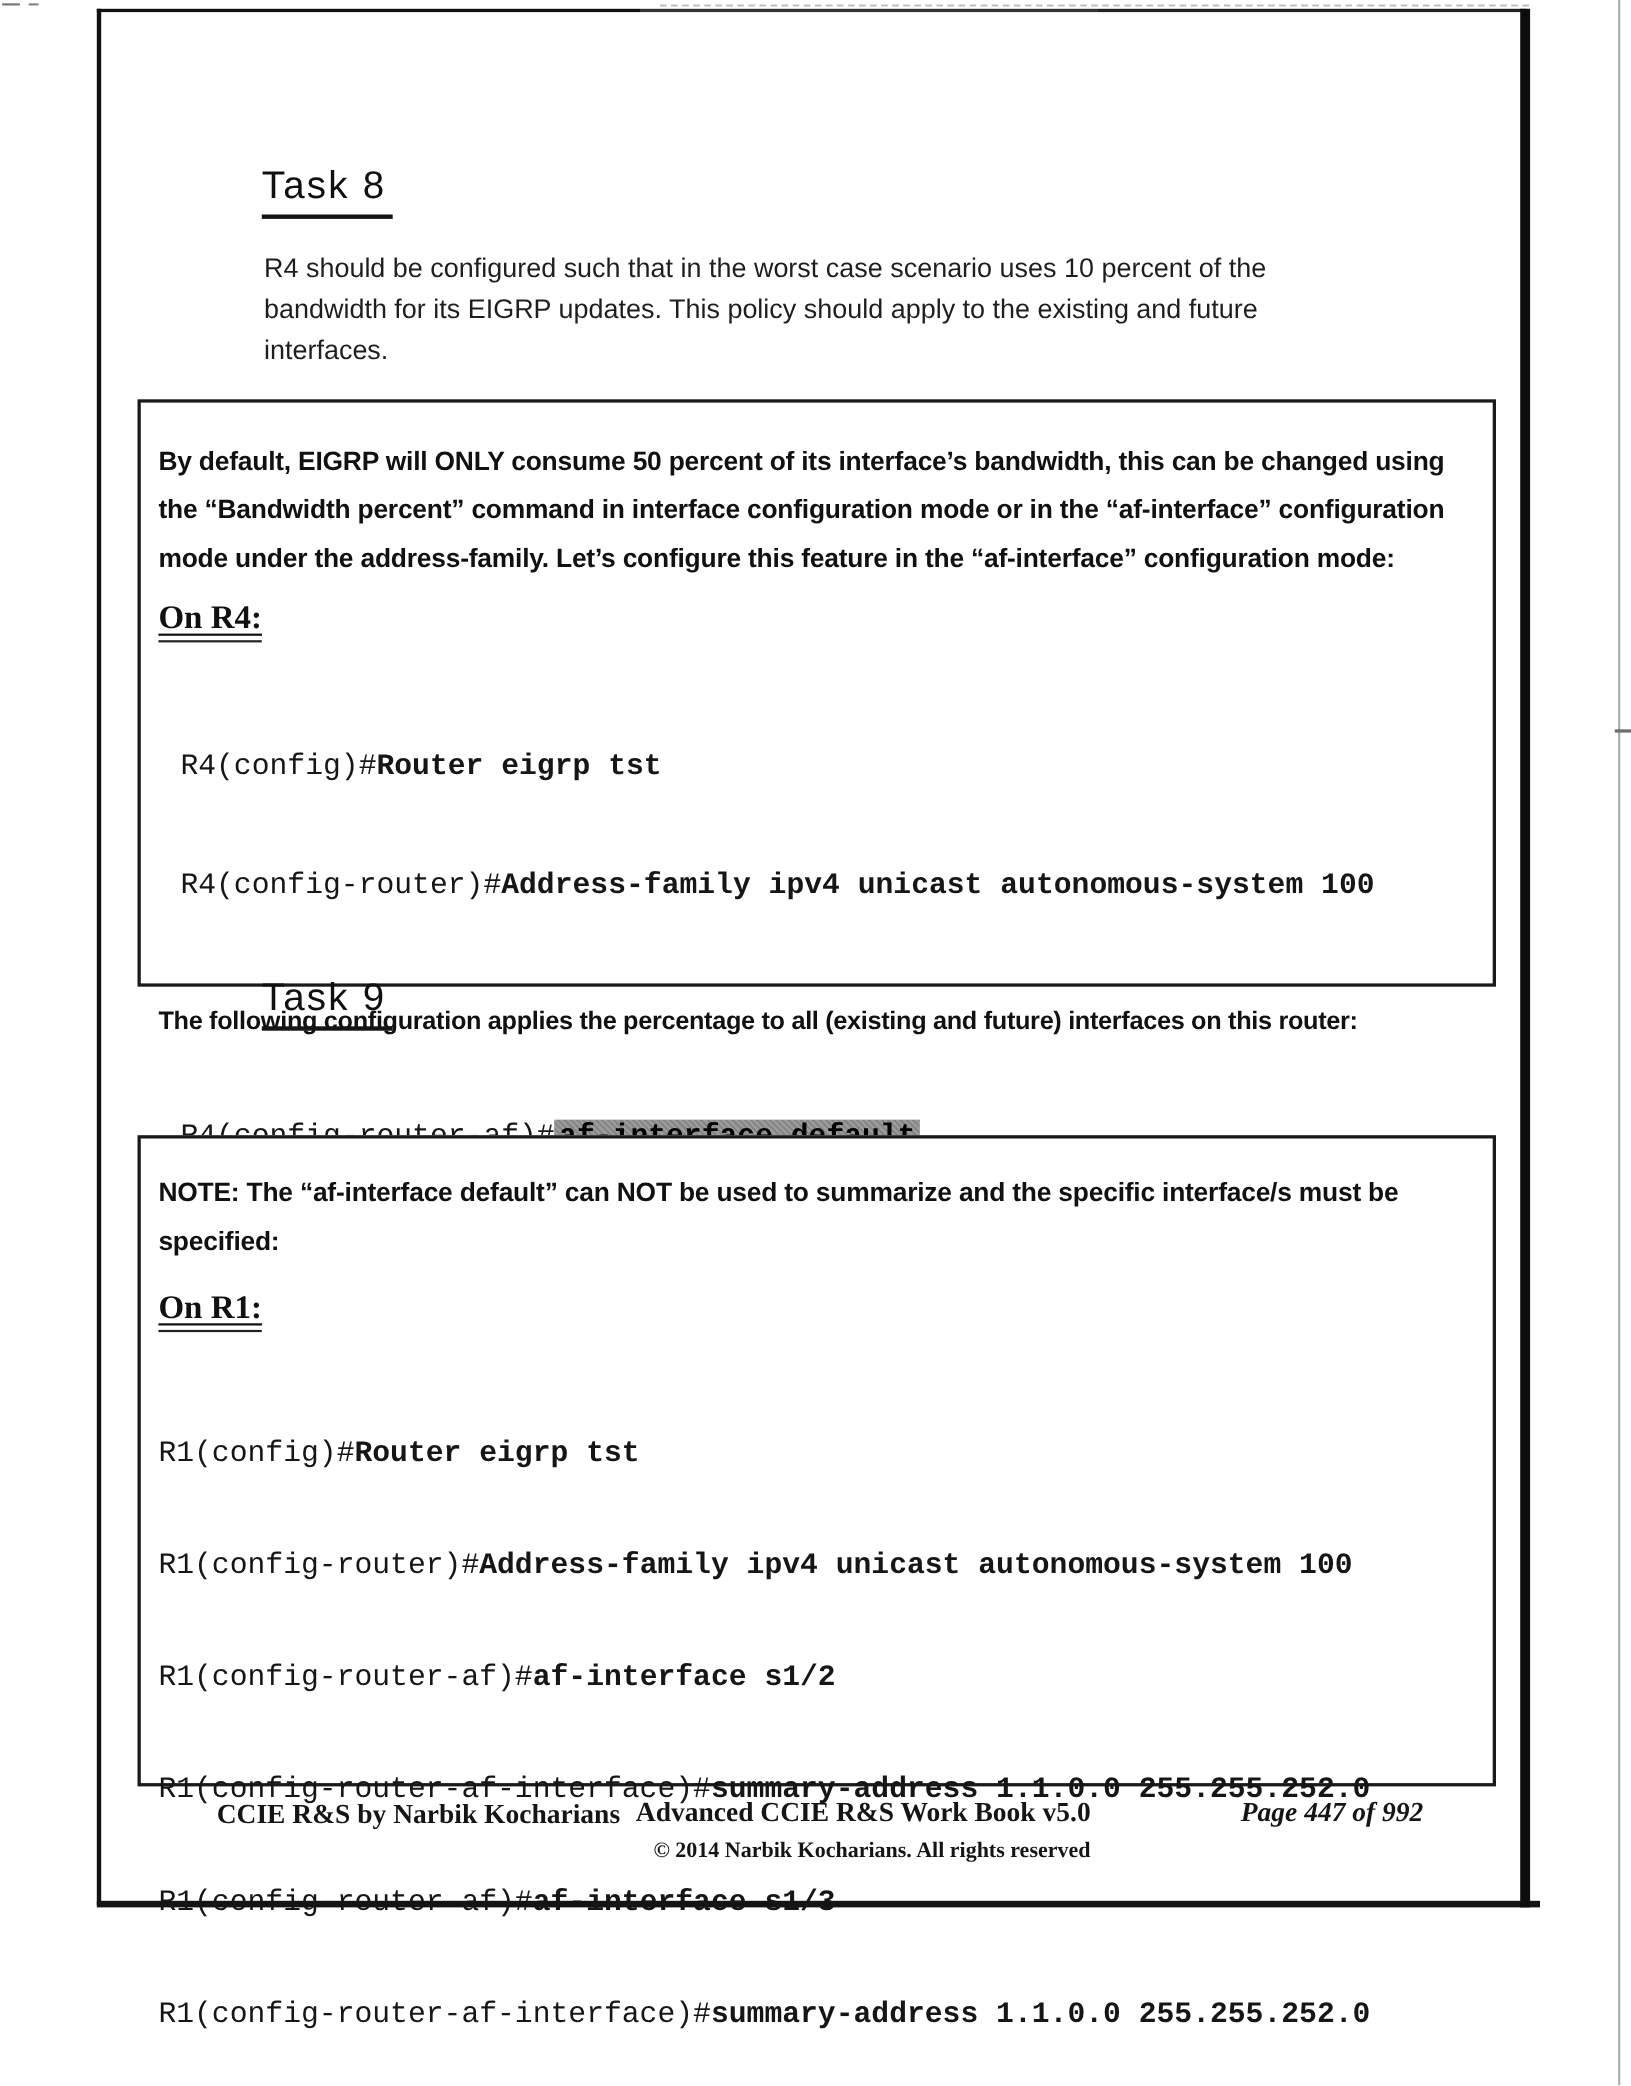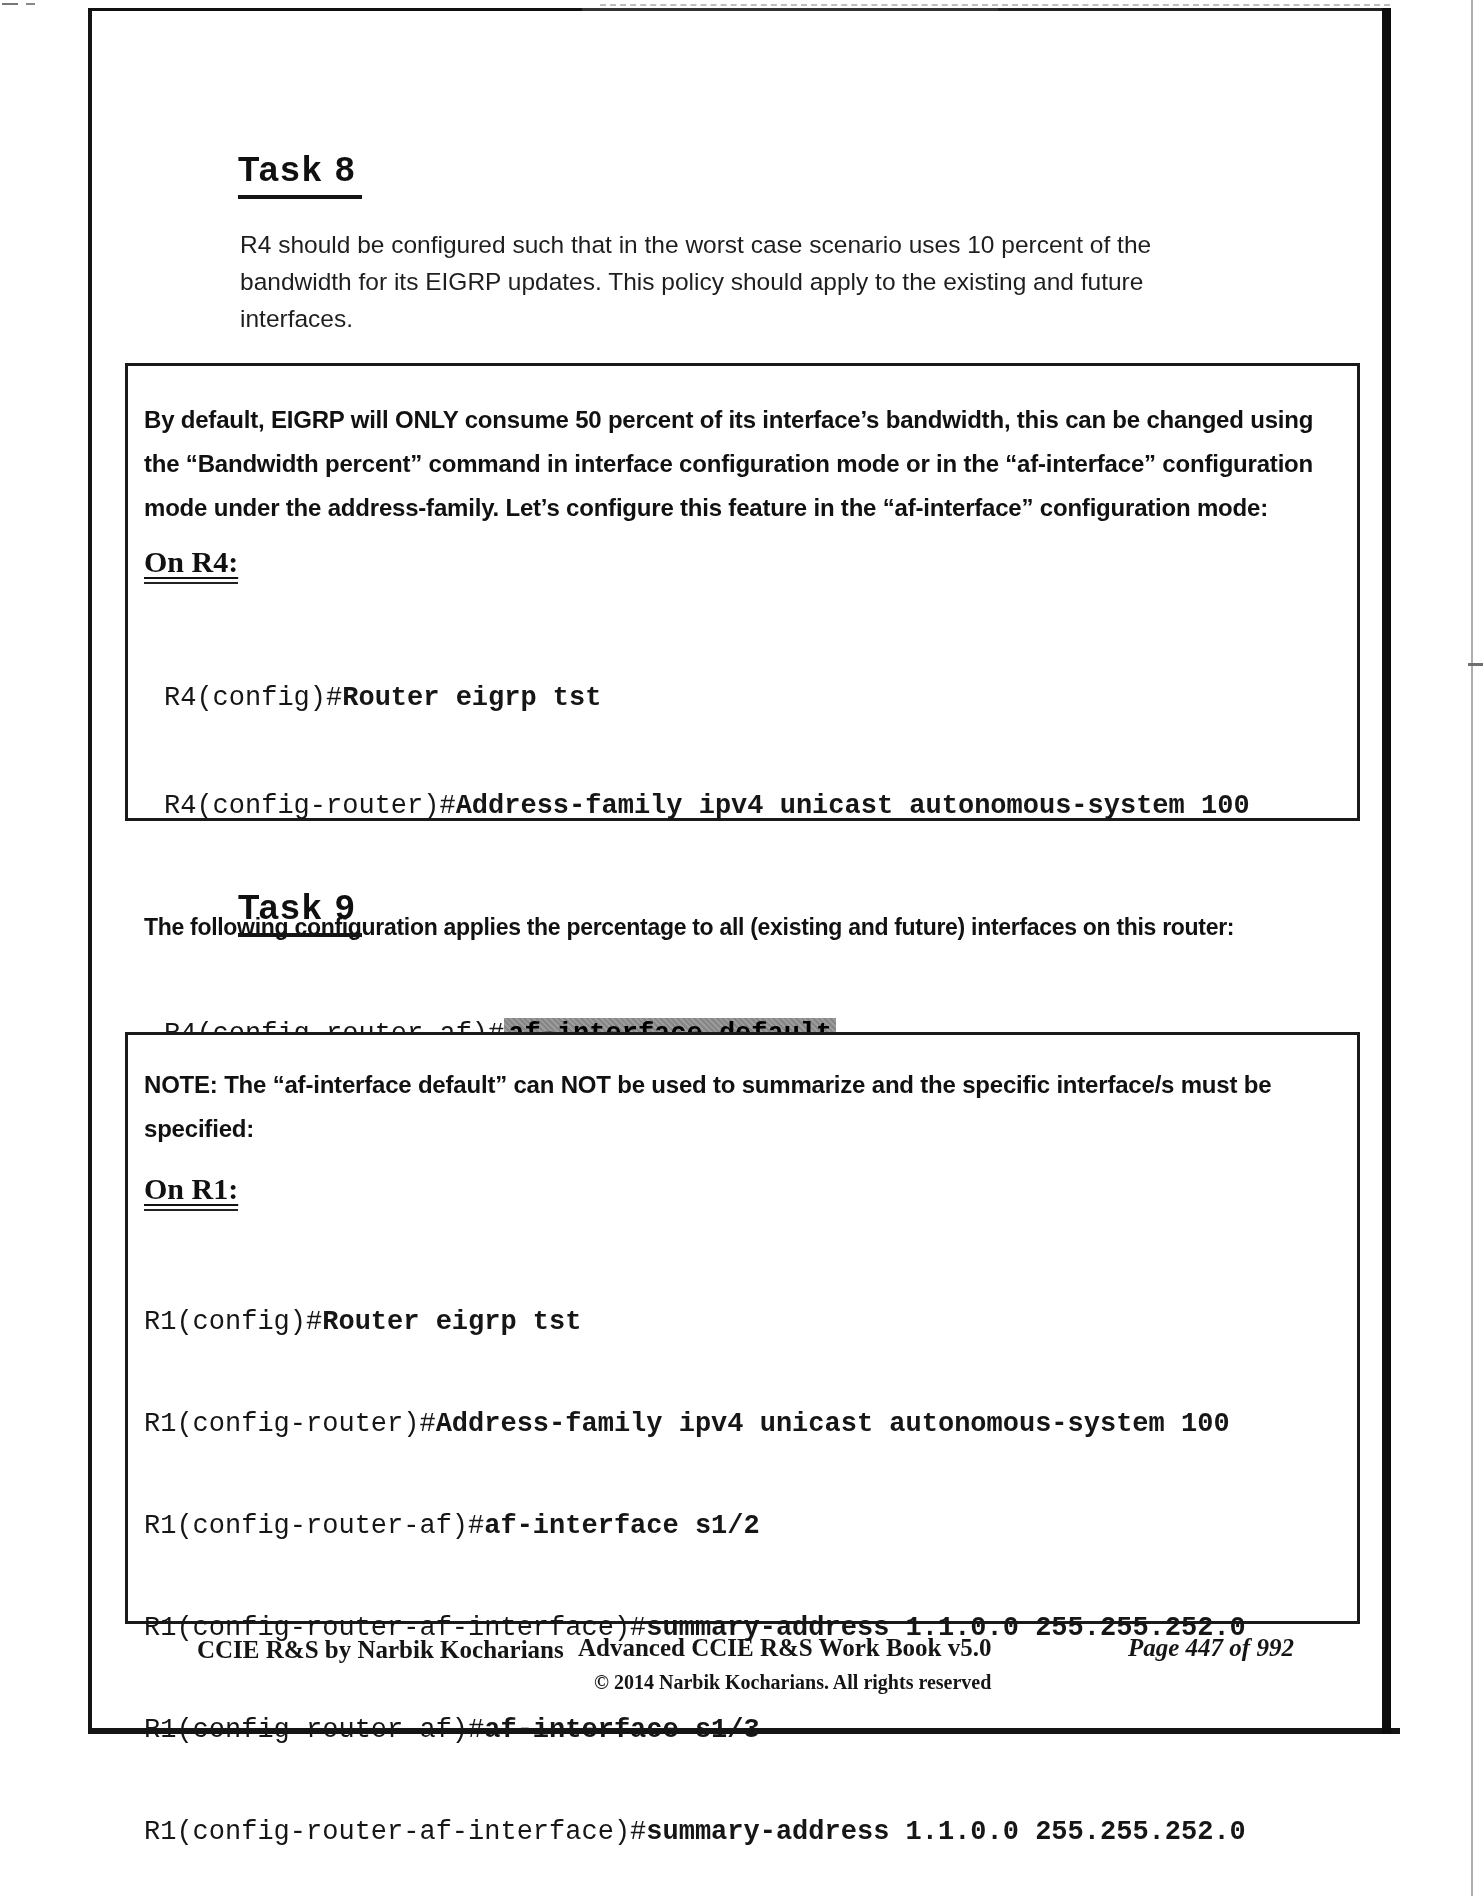--- a/index.html
+++ b/index.html
@@ -14,33 +14,33 @@
   .frame-top-dashes{position:absolute;left:600px;top:4px;width:790px;height:0;
              border-top:2px dashed #8a8a8a;opacity:.55;}
   .frame-bottom{left:88px;top:1728px;width:1312px;height:6px;}
   .frame-right{left:1382px;top:8px;width:9px;height:1726px;background:#0d0d0d;}
   .scan-edge{position:absolute;left:1471px;top:0;width:2px;height:1896px;background:#9a9a9a;opacity:.8;}
   .scan-tick{position:absolute;left:1468px;top:663px;width:15px;height:3px;background:#6f6f6f;}
   .scan-dash-a{position:absolute;left:2px;top:3px;width:16px;height:2px;background:#777;}
   .scan-dash-b{position:absolute;left:26px;top:3px;width:9px;height:2px;background:#888;}
 
   
-  .task-heading{position:absolute;font-size:35px;font-weight:bold;letter-spacing:2px;color:#101010;
+  .task-heading{position:absolute;font-size:35px;font-weight:normal;letter-spacing:2px;color:#101010;
                 border-bottom:4px solid #151515;padding:0 6px 6px 0;line-height:1.1;}
   .task8-pos{left:238px;top:150px;}
   .task9-pos{left:238px;top:888px;}
 
   .para{position:absolute;font-size:24.5px;line-height:37px;color:#1e1e1e;}
   .para8-pos{left:240px;top:226px;}
   .para9-pos{left:240px;top:966px;}
 
   
   .box{position:absolute;left:125px;width:1235px;border:3px solid #1a1a1a;box-sizing:border-box;
        background:#fff;overflow:visible;}
-  .box1-pos{top:363px;height:458px;}
+  .box1-pos{top:363px;height:534px;}
   .box2-pos{top:1032px;height:592px;}
   .box-inner{padding:0 18px 0 16px;}
 
   .bold-note{font-weight:bold;font-size:24px;line-height:44px;color:#111;letter-spacing:-0.2px;}
   .bold-note-single{font-weight:bold;font-size:23px;line-height:30px;color:#111;letter-spacing:-0.3px;}
 
   .serif-heading{font-family:"Liberation Serif","DejaVu Serif",serif;font-weight:bold;font-size:30px;
                  color:#111;width:fit-content;line-height:1.2;
                  text-decoration:underline;text-decoration-thickness:2px;text-underline-offset:5px;
                  border-bottom:2px solid #222;padding-bottom:2px;}

